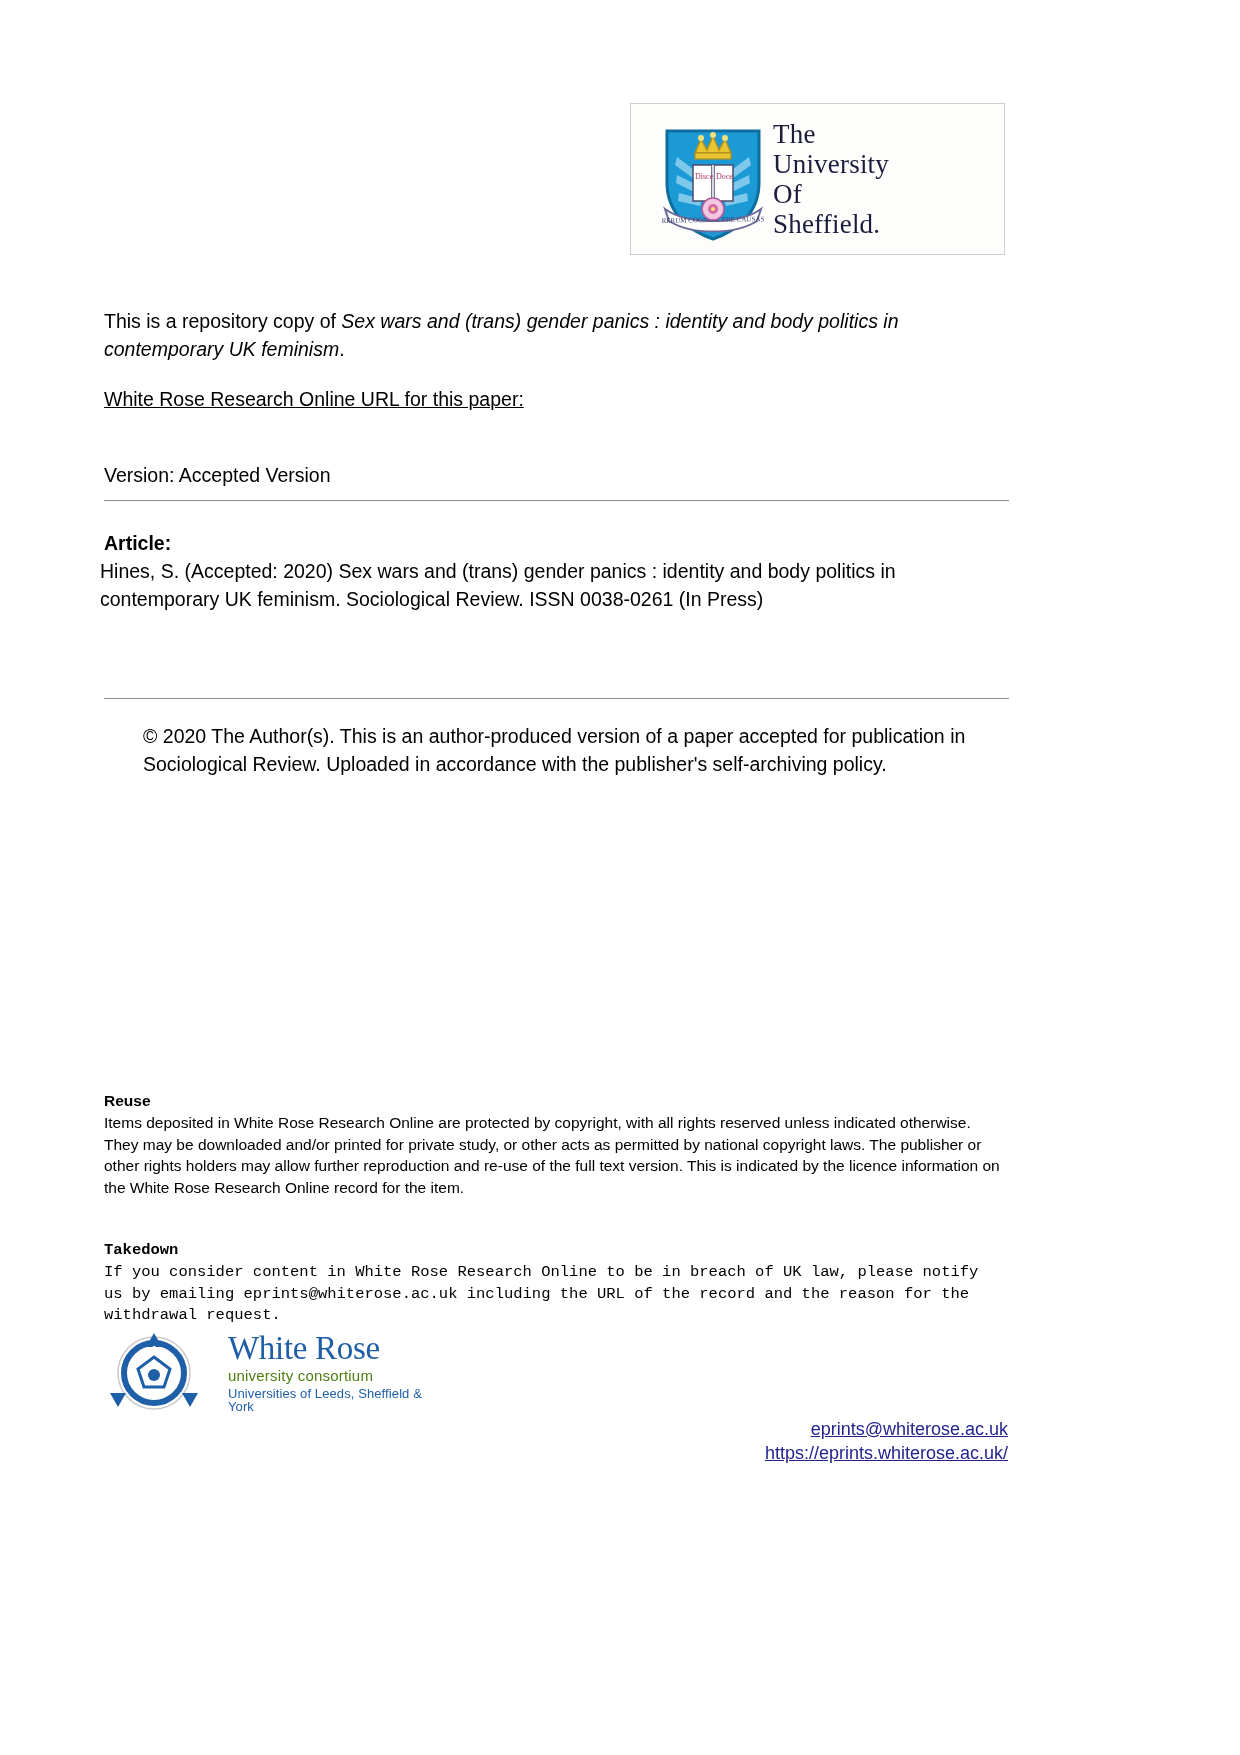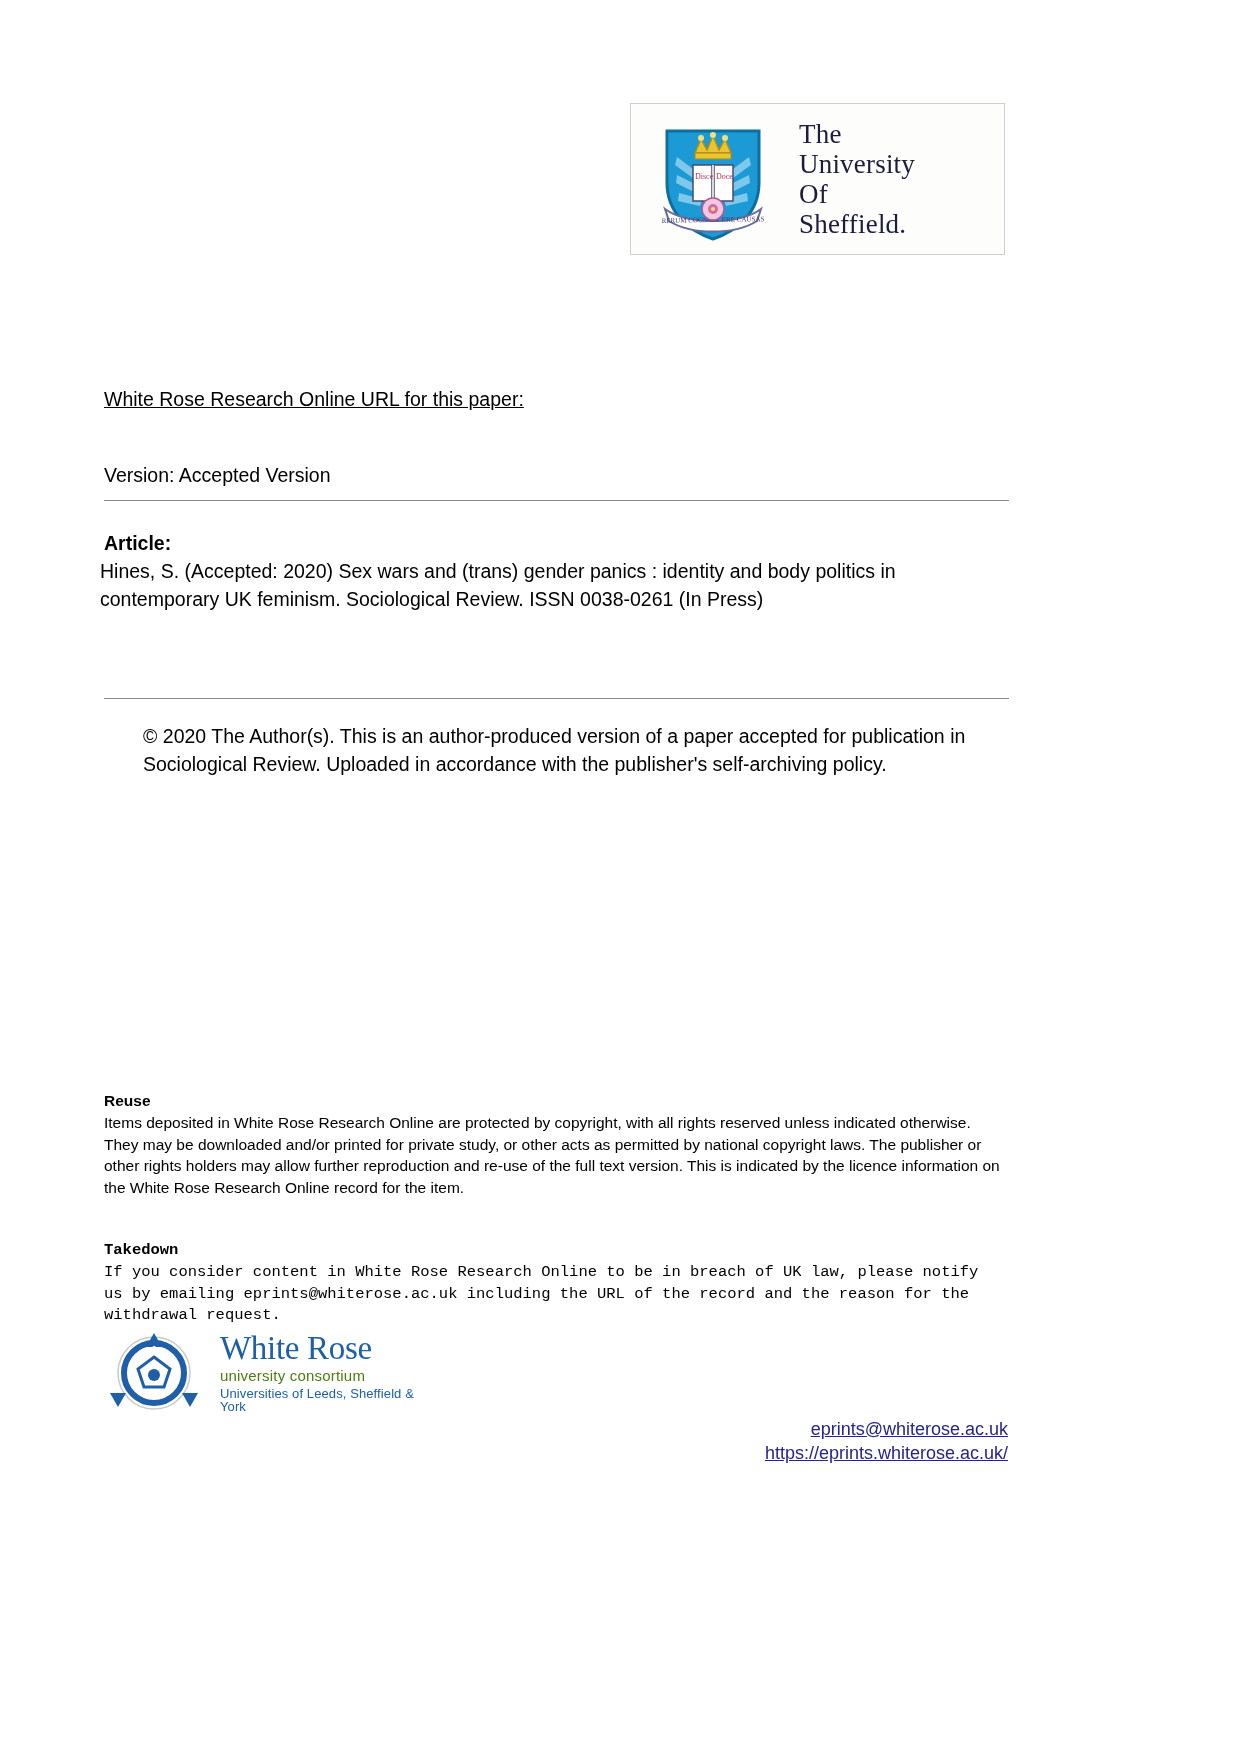--- a/index.html
+++ b/index.html
@@ -37,21 +37,20 @@
     align-items: center;
   }
   .sheffield-crest {
     width: 120px;
     height: 125px;
     margin-left: 22px;
     flex: none;
     position: relative;
   }
   .sheffield-wordmark {
-    margin-left: 26px;
     font-family: "Liberation Serif", serif;
     font-size: 27px;
     line-height: 1.12;
     color: #1c1c3c;
     letter-spacing: 0.2px;
   }
 
   
   .body-text {
     position: absolute;
@@ -129,21 +128,21 @@
     display: flex;
     align-items: center;
   }
   .wr-mark {
     width: 92px;
     height: 92px;
     flex: none;
     position: relative;
   }
   .wr-words {
-    margin-left: 20px;
+    margin-left: 28px;
     line-height: 1;
   }
   .wr-title {
     font-family: "Liberation Serif", serif;
     font-size: 33px;
     color: #1e5fa8;
     letter-spacing: -0.3px;
   }
   .wr-sub {
     font-family: "Liberation Sans", sans-serif;
@@ -221,20 +220,23 @@
       </svg>
     </div>
     <div class="sheffield-wordmark">
       <div>The</div>
       <div>University</div>
       <div>Of</div>
       <div>Sheffield.</div>
     </div>
   </div>
 
+  <div class="body-text intro">
+    <span>This is a repository copy of </span><span class="title-italic">Sex wars and (trans) gender panics : identity and body politics in contemporary UK feminism</span><span>.</span>
+  </div>
 
   <div class="body-text url-block">
     <div>White Rose Research Online URL for this paper:</div>
   </div>
 
   <div class="body-text version-block">Version: Accepted Version</div>
 
   <div class="rule rule-1"></div>
 
   <div class="article-heading">Article:</div>

